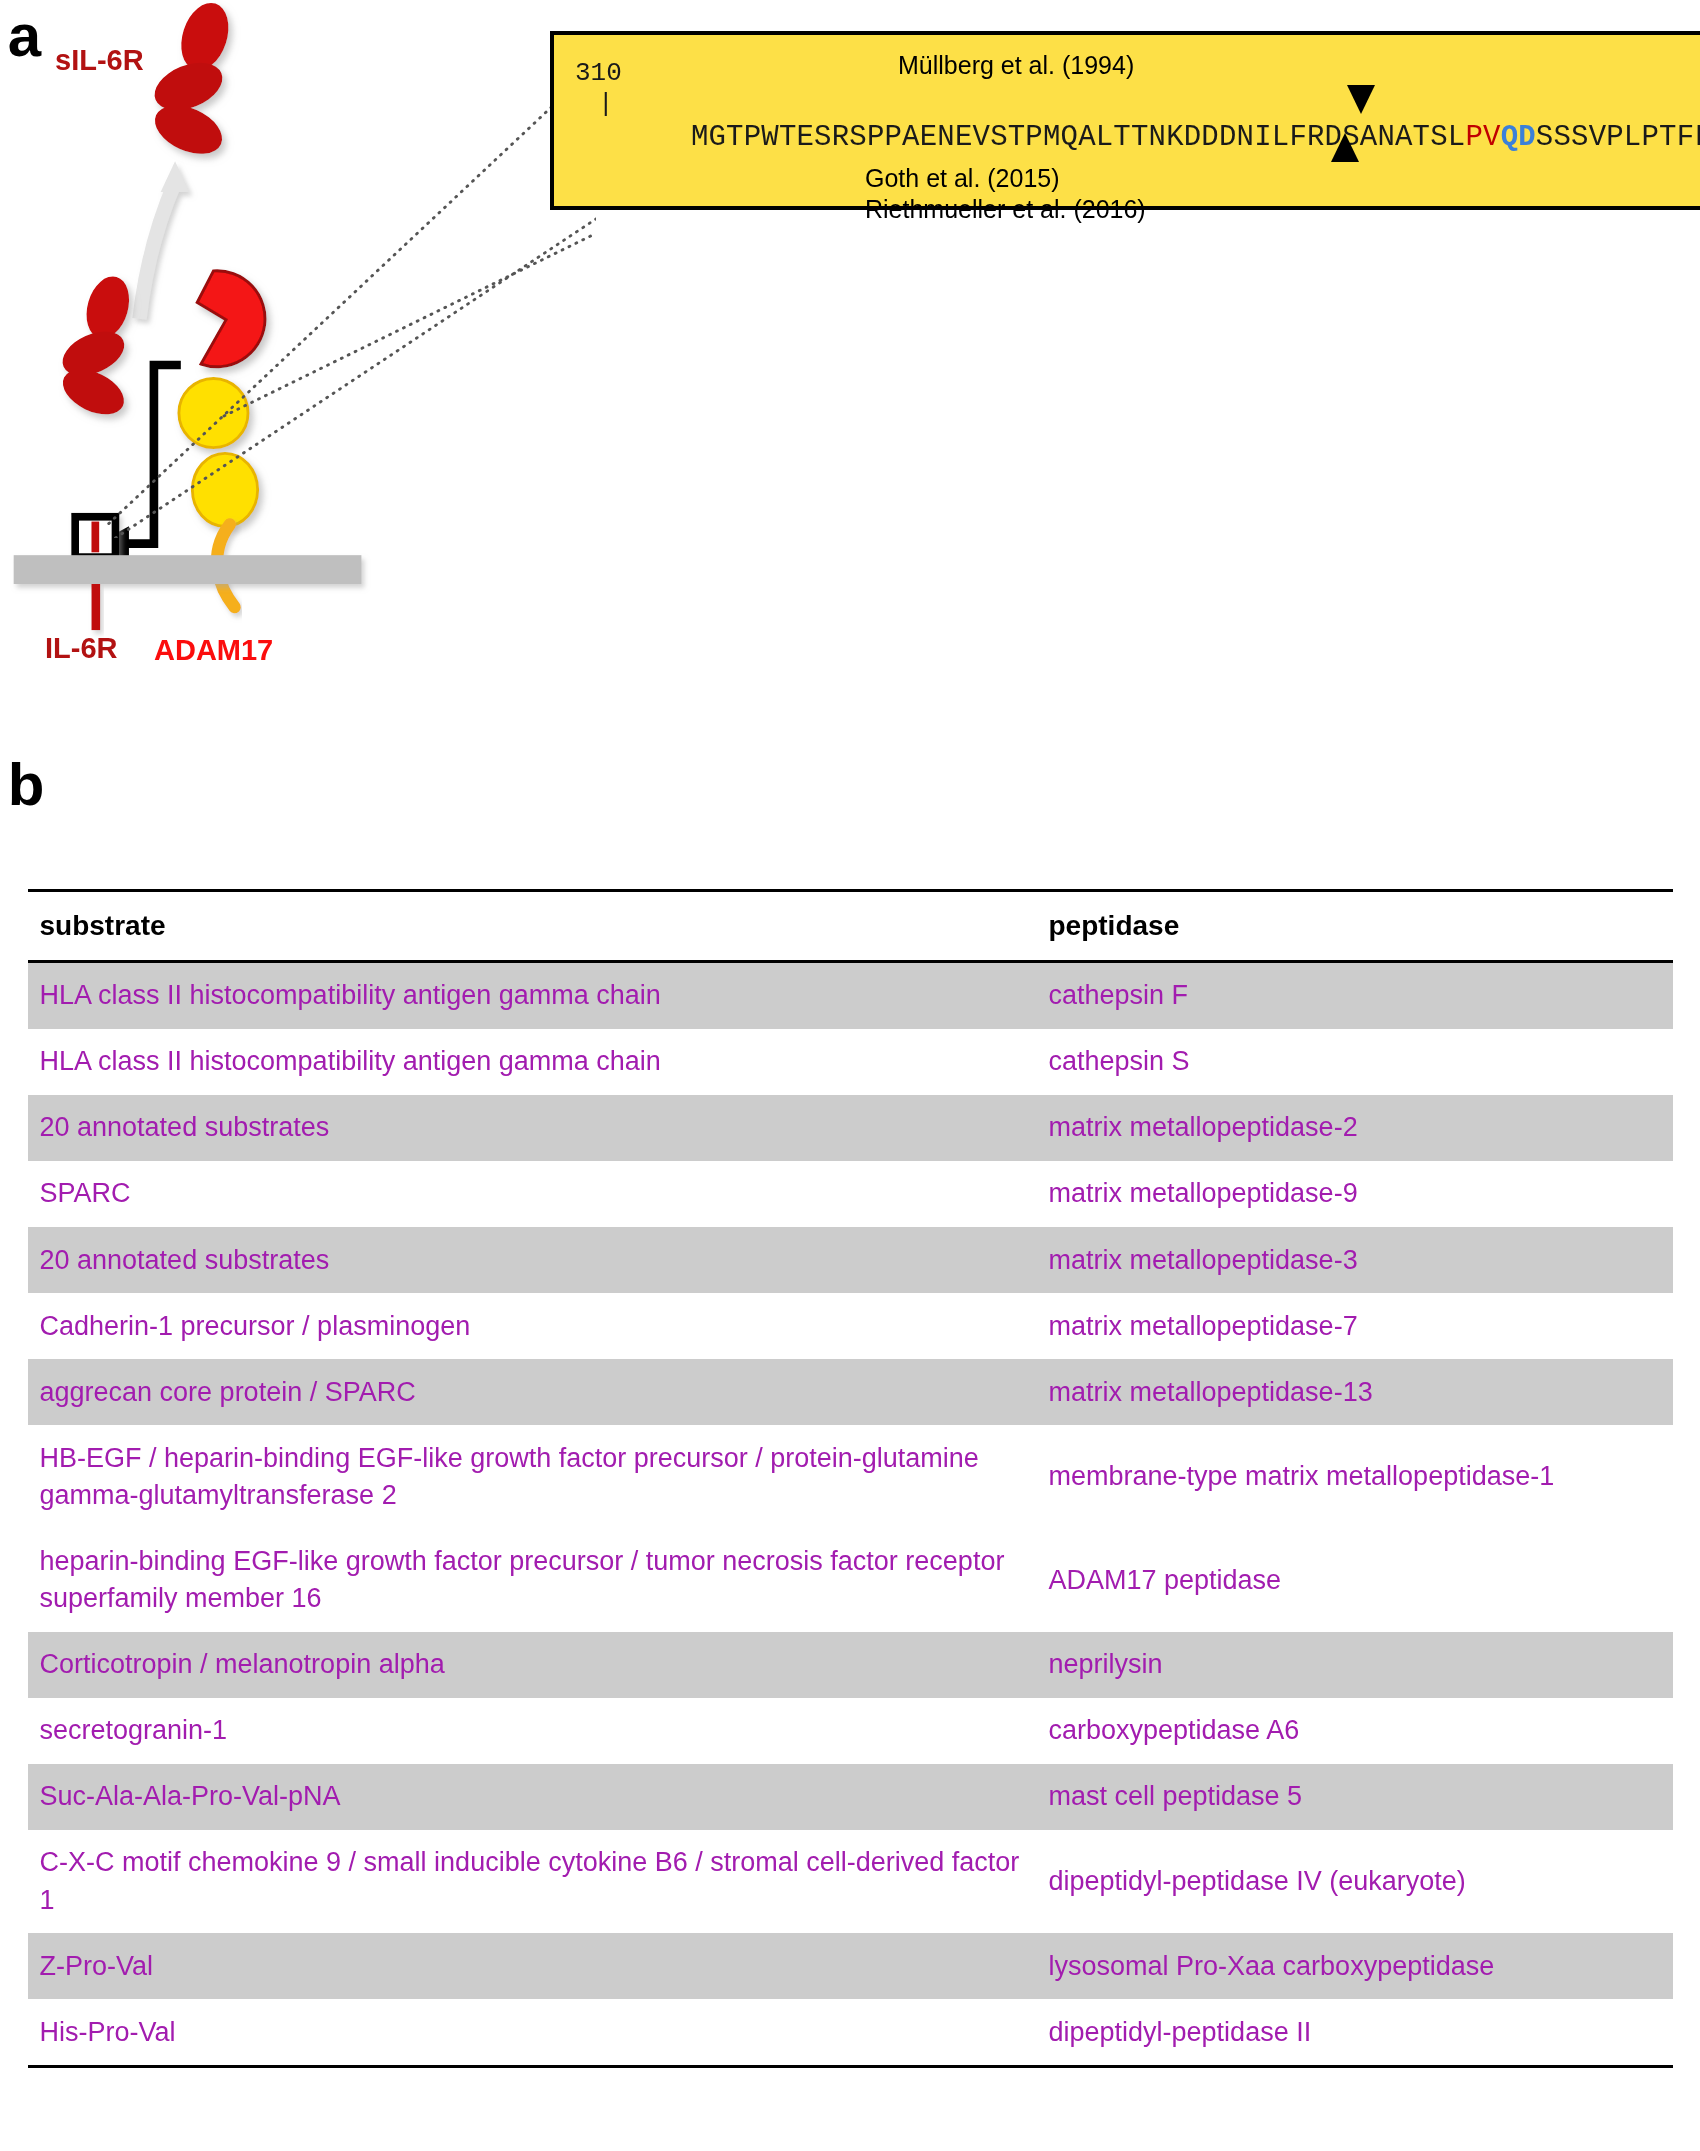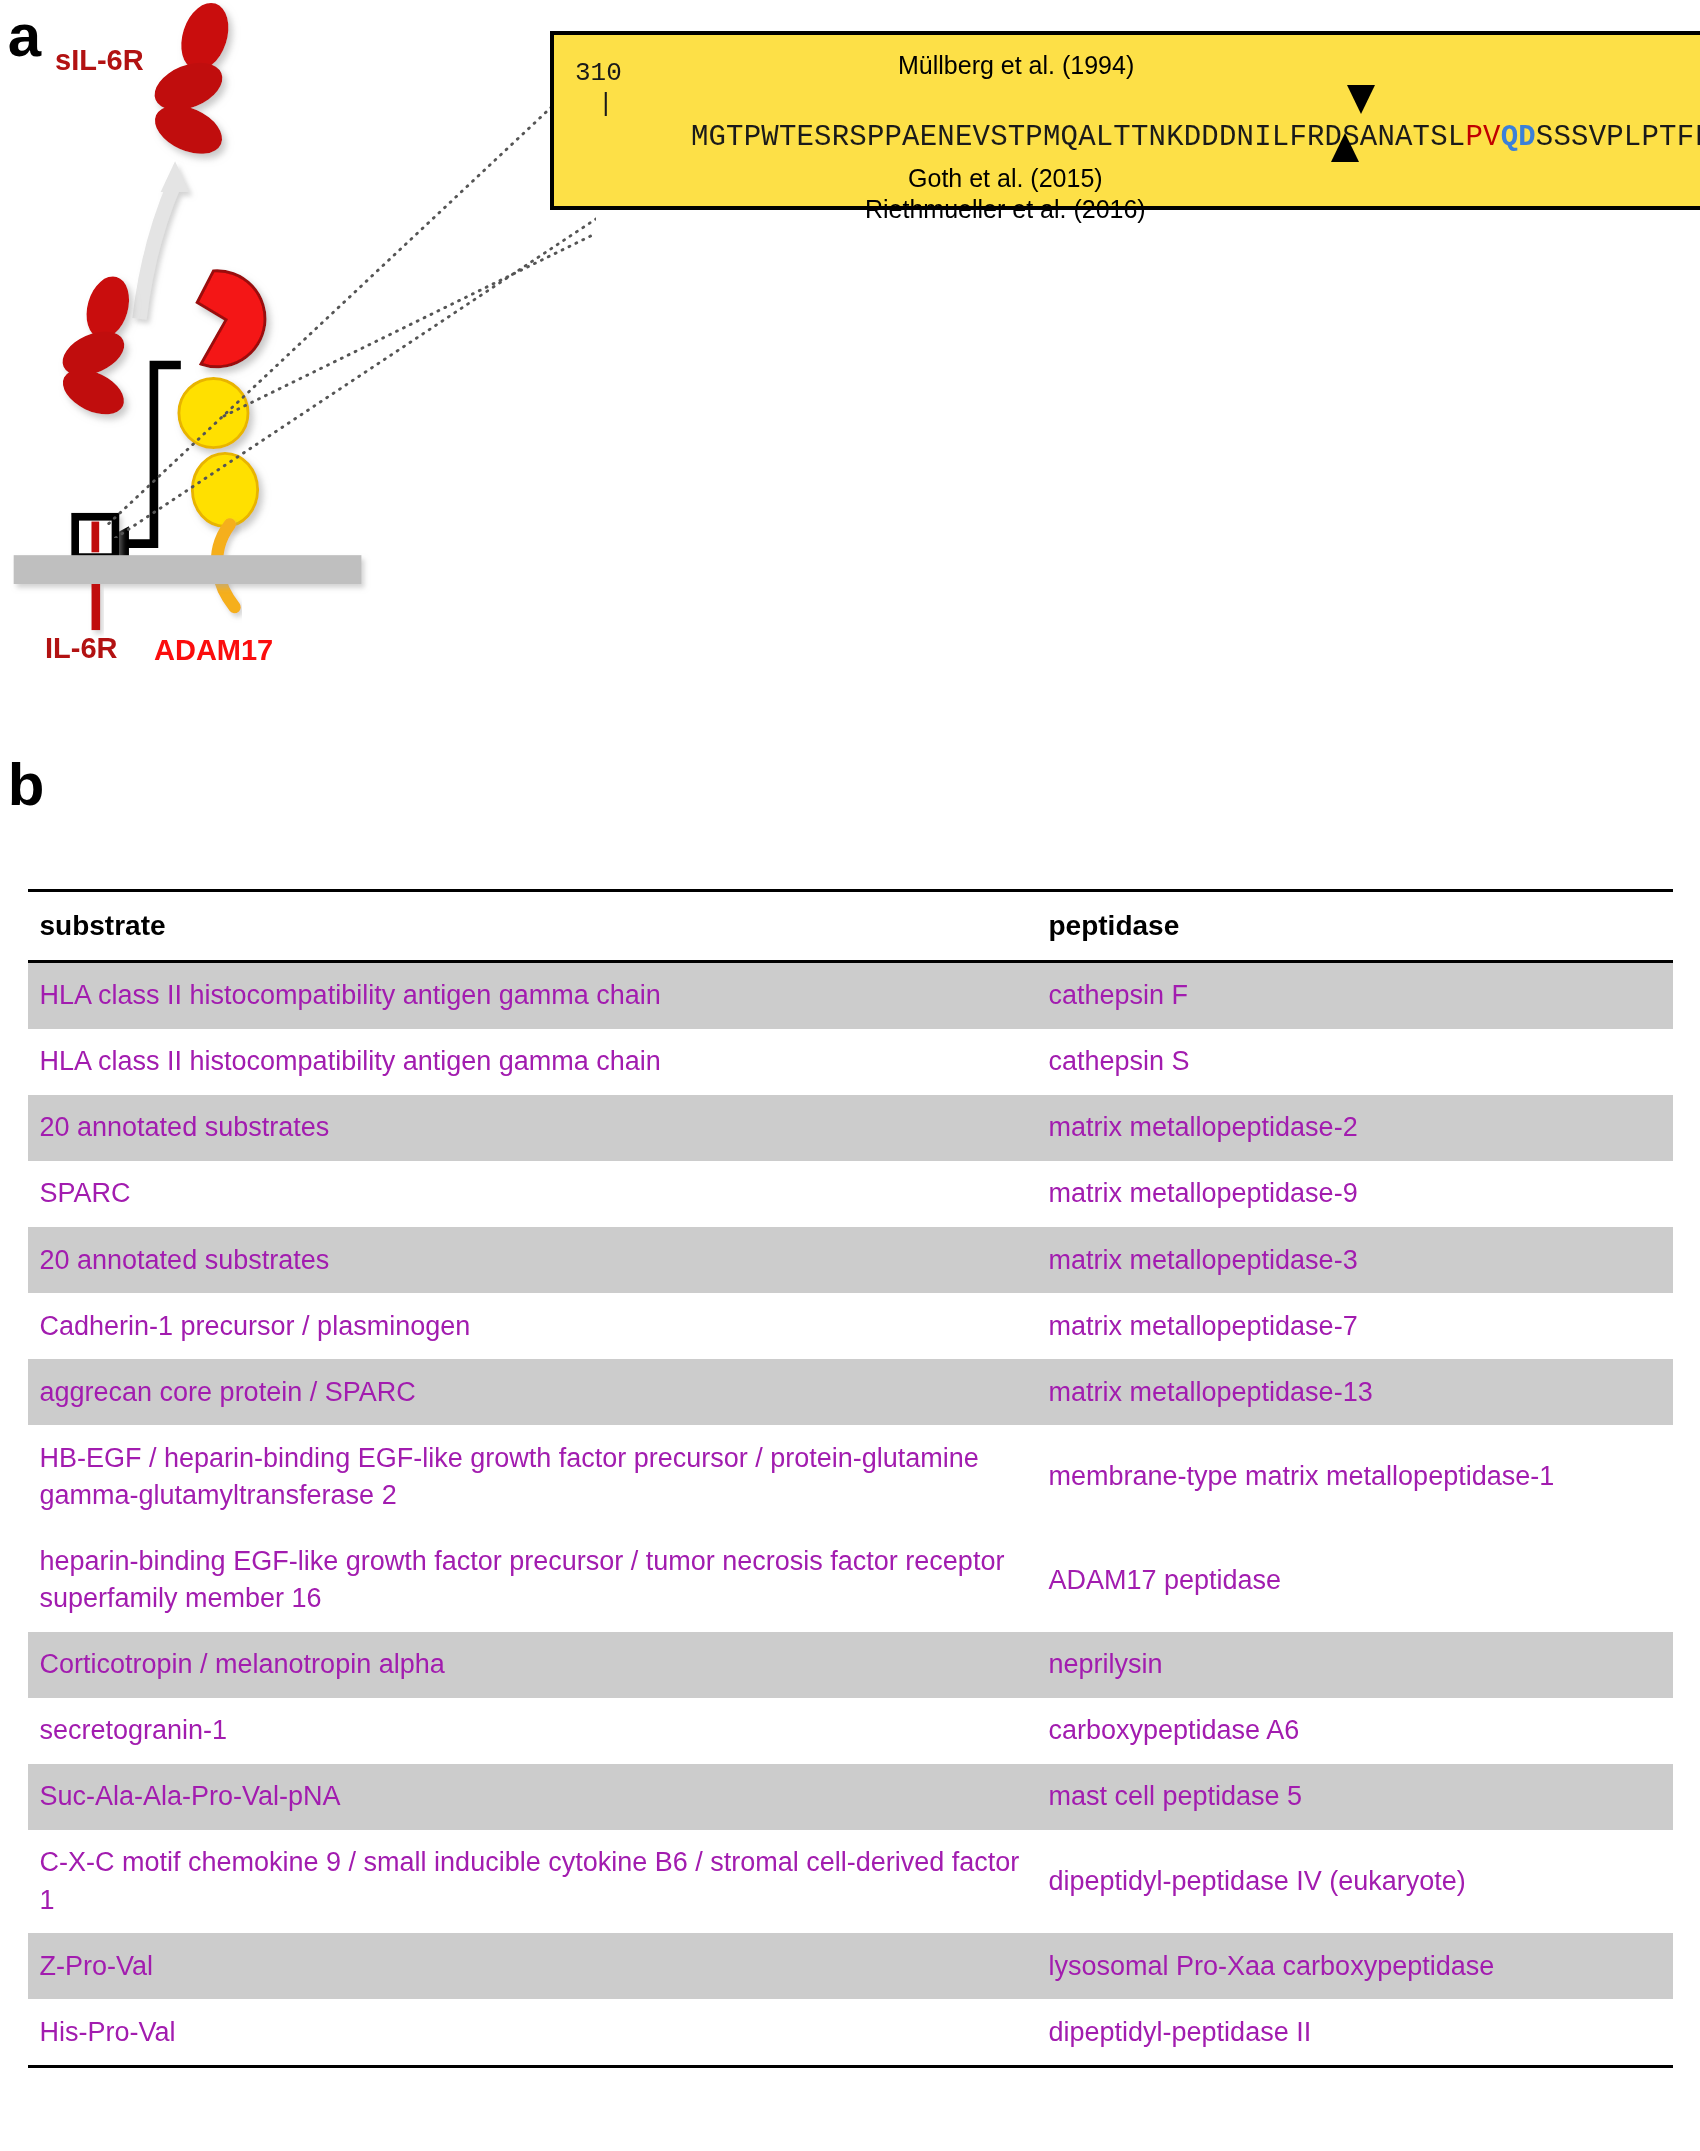--- a/index.html
+++ b/index.html
@@ -116,21 +116,20 @@
   }
 
   
   .citation {
     position: absolute;
     font-family: "Liberation Sans", sans-serif;
     font-size: 25px;
     color: #000000;
     line-height: 1.22;
     white-space: nowrap;
-    text-align: center;
   }
   #citation-top {
     left: 898px;
     top: 50px;
     text-align: left;
   }
   #citation-bottom {
     left: 865px;
     top: 163px;
   }

